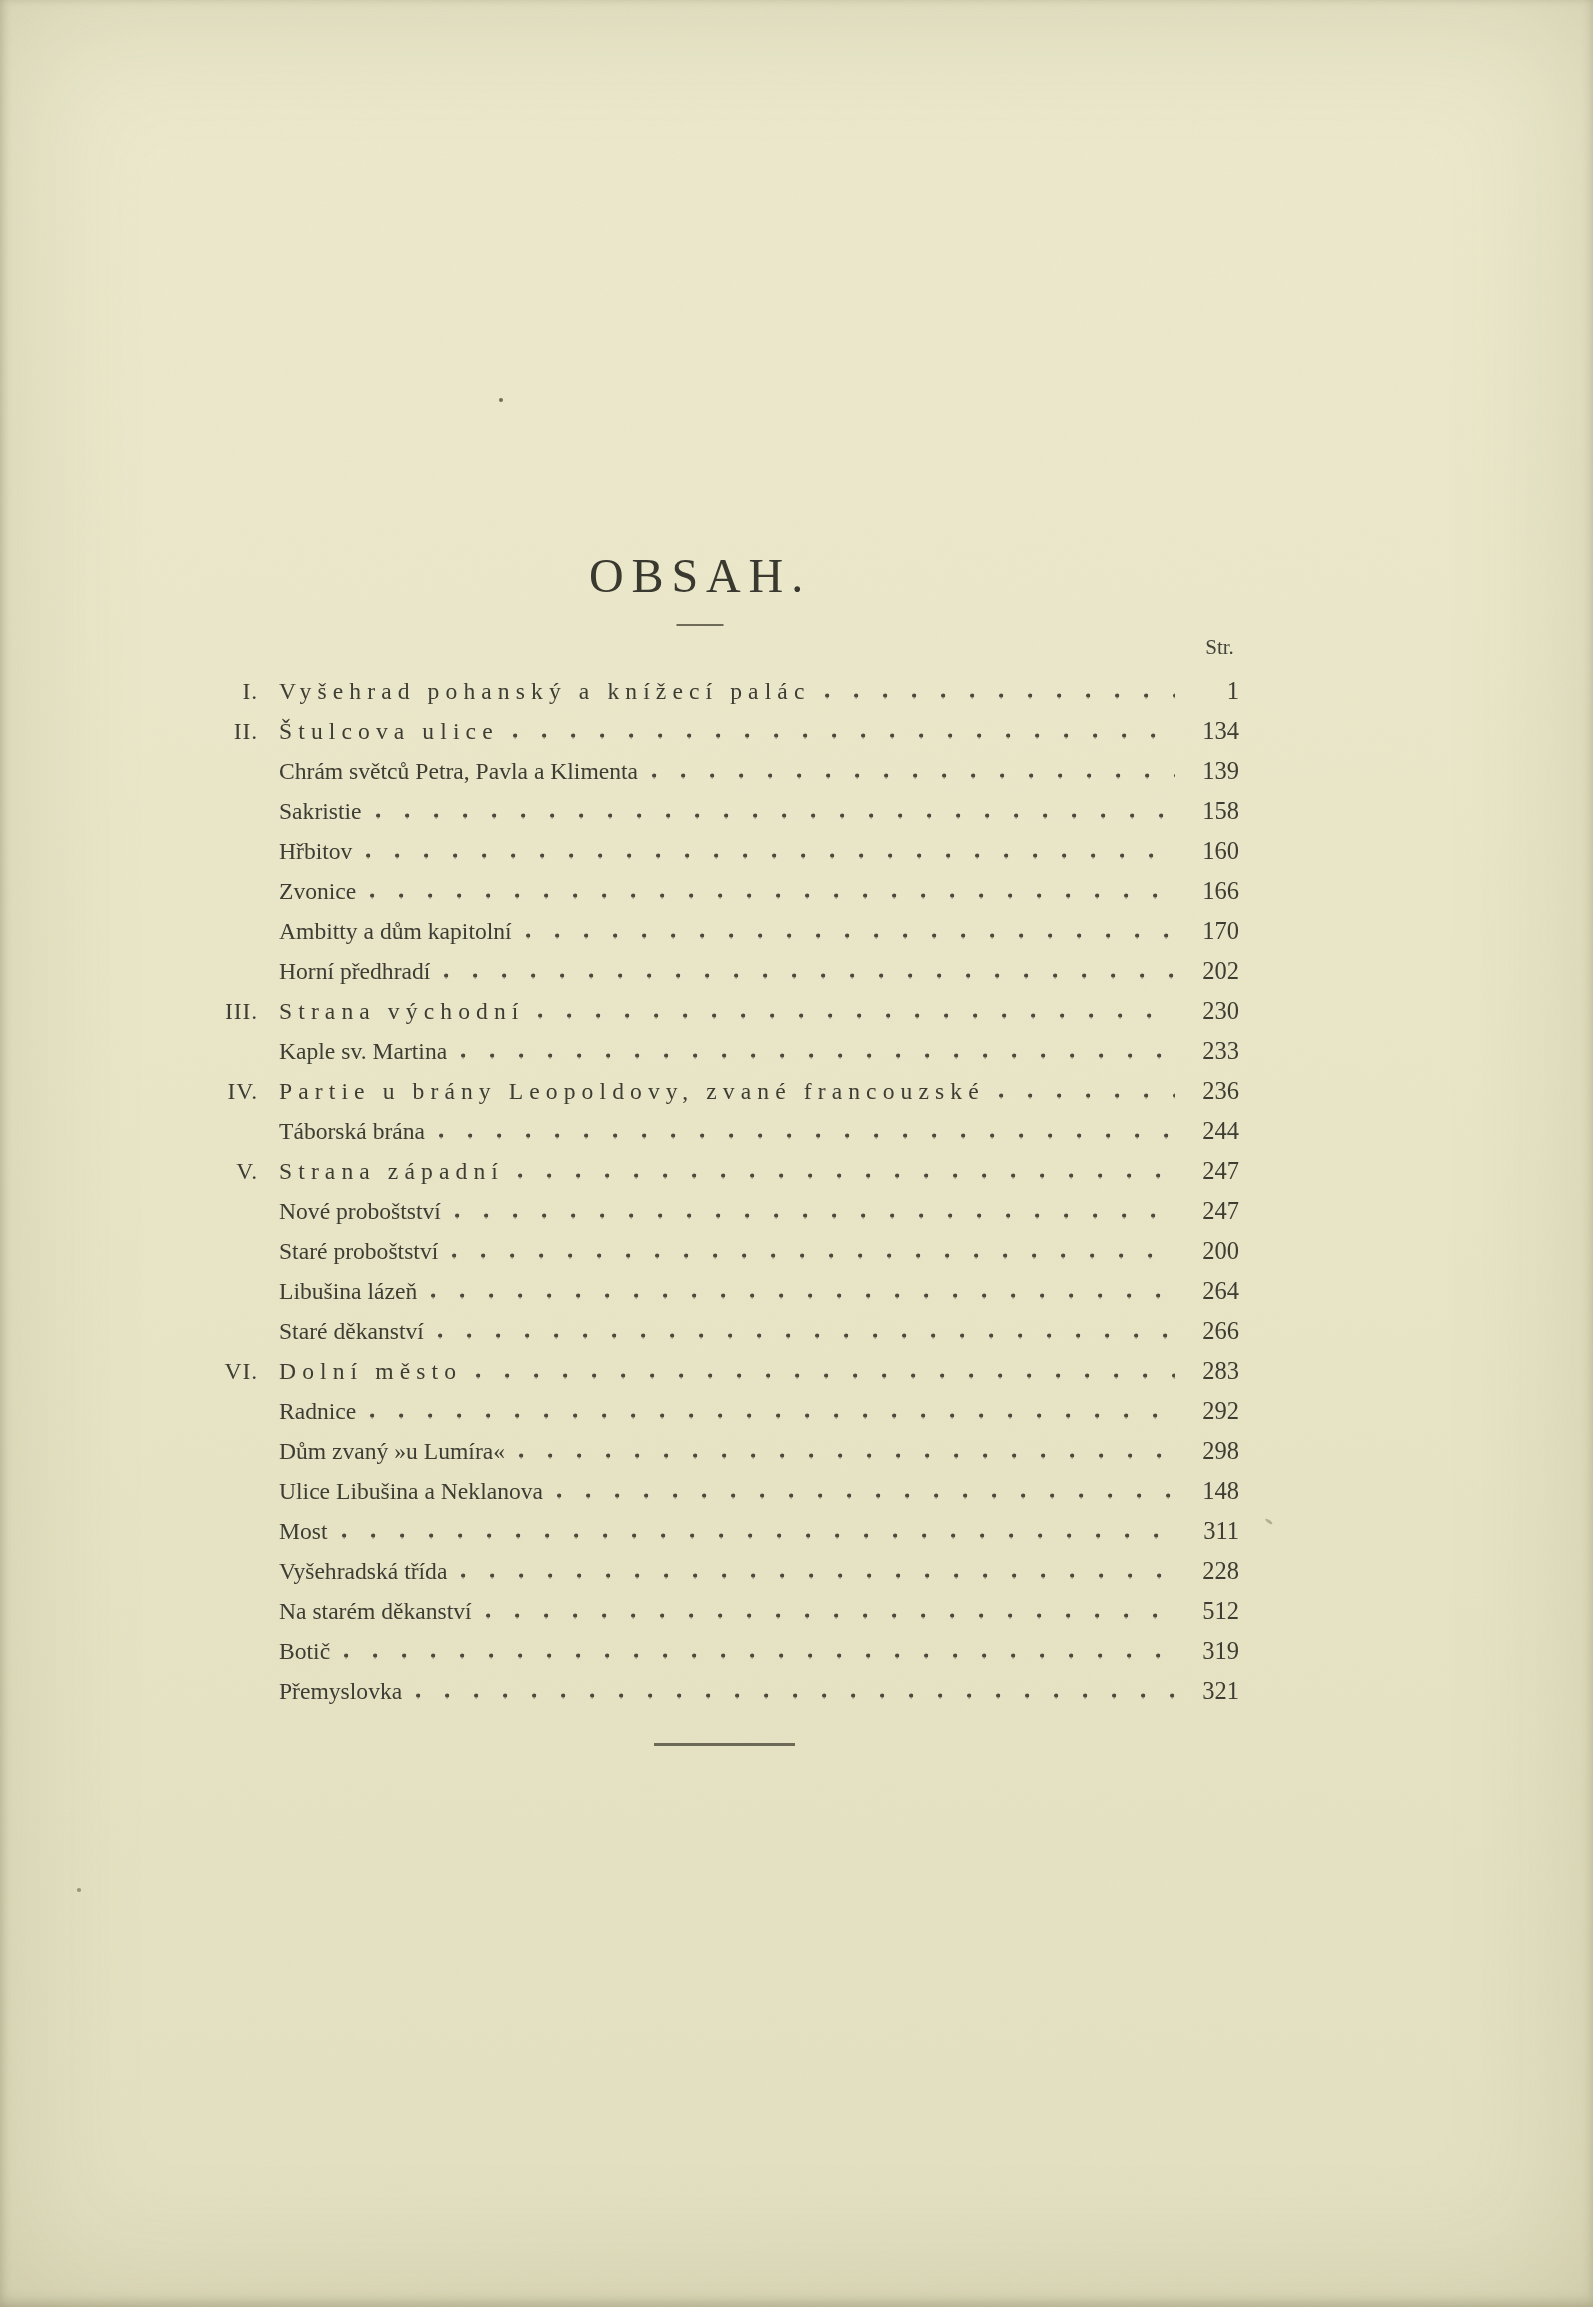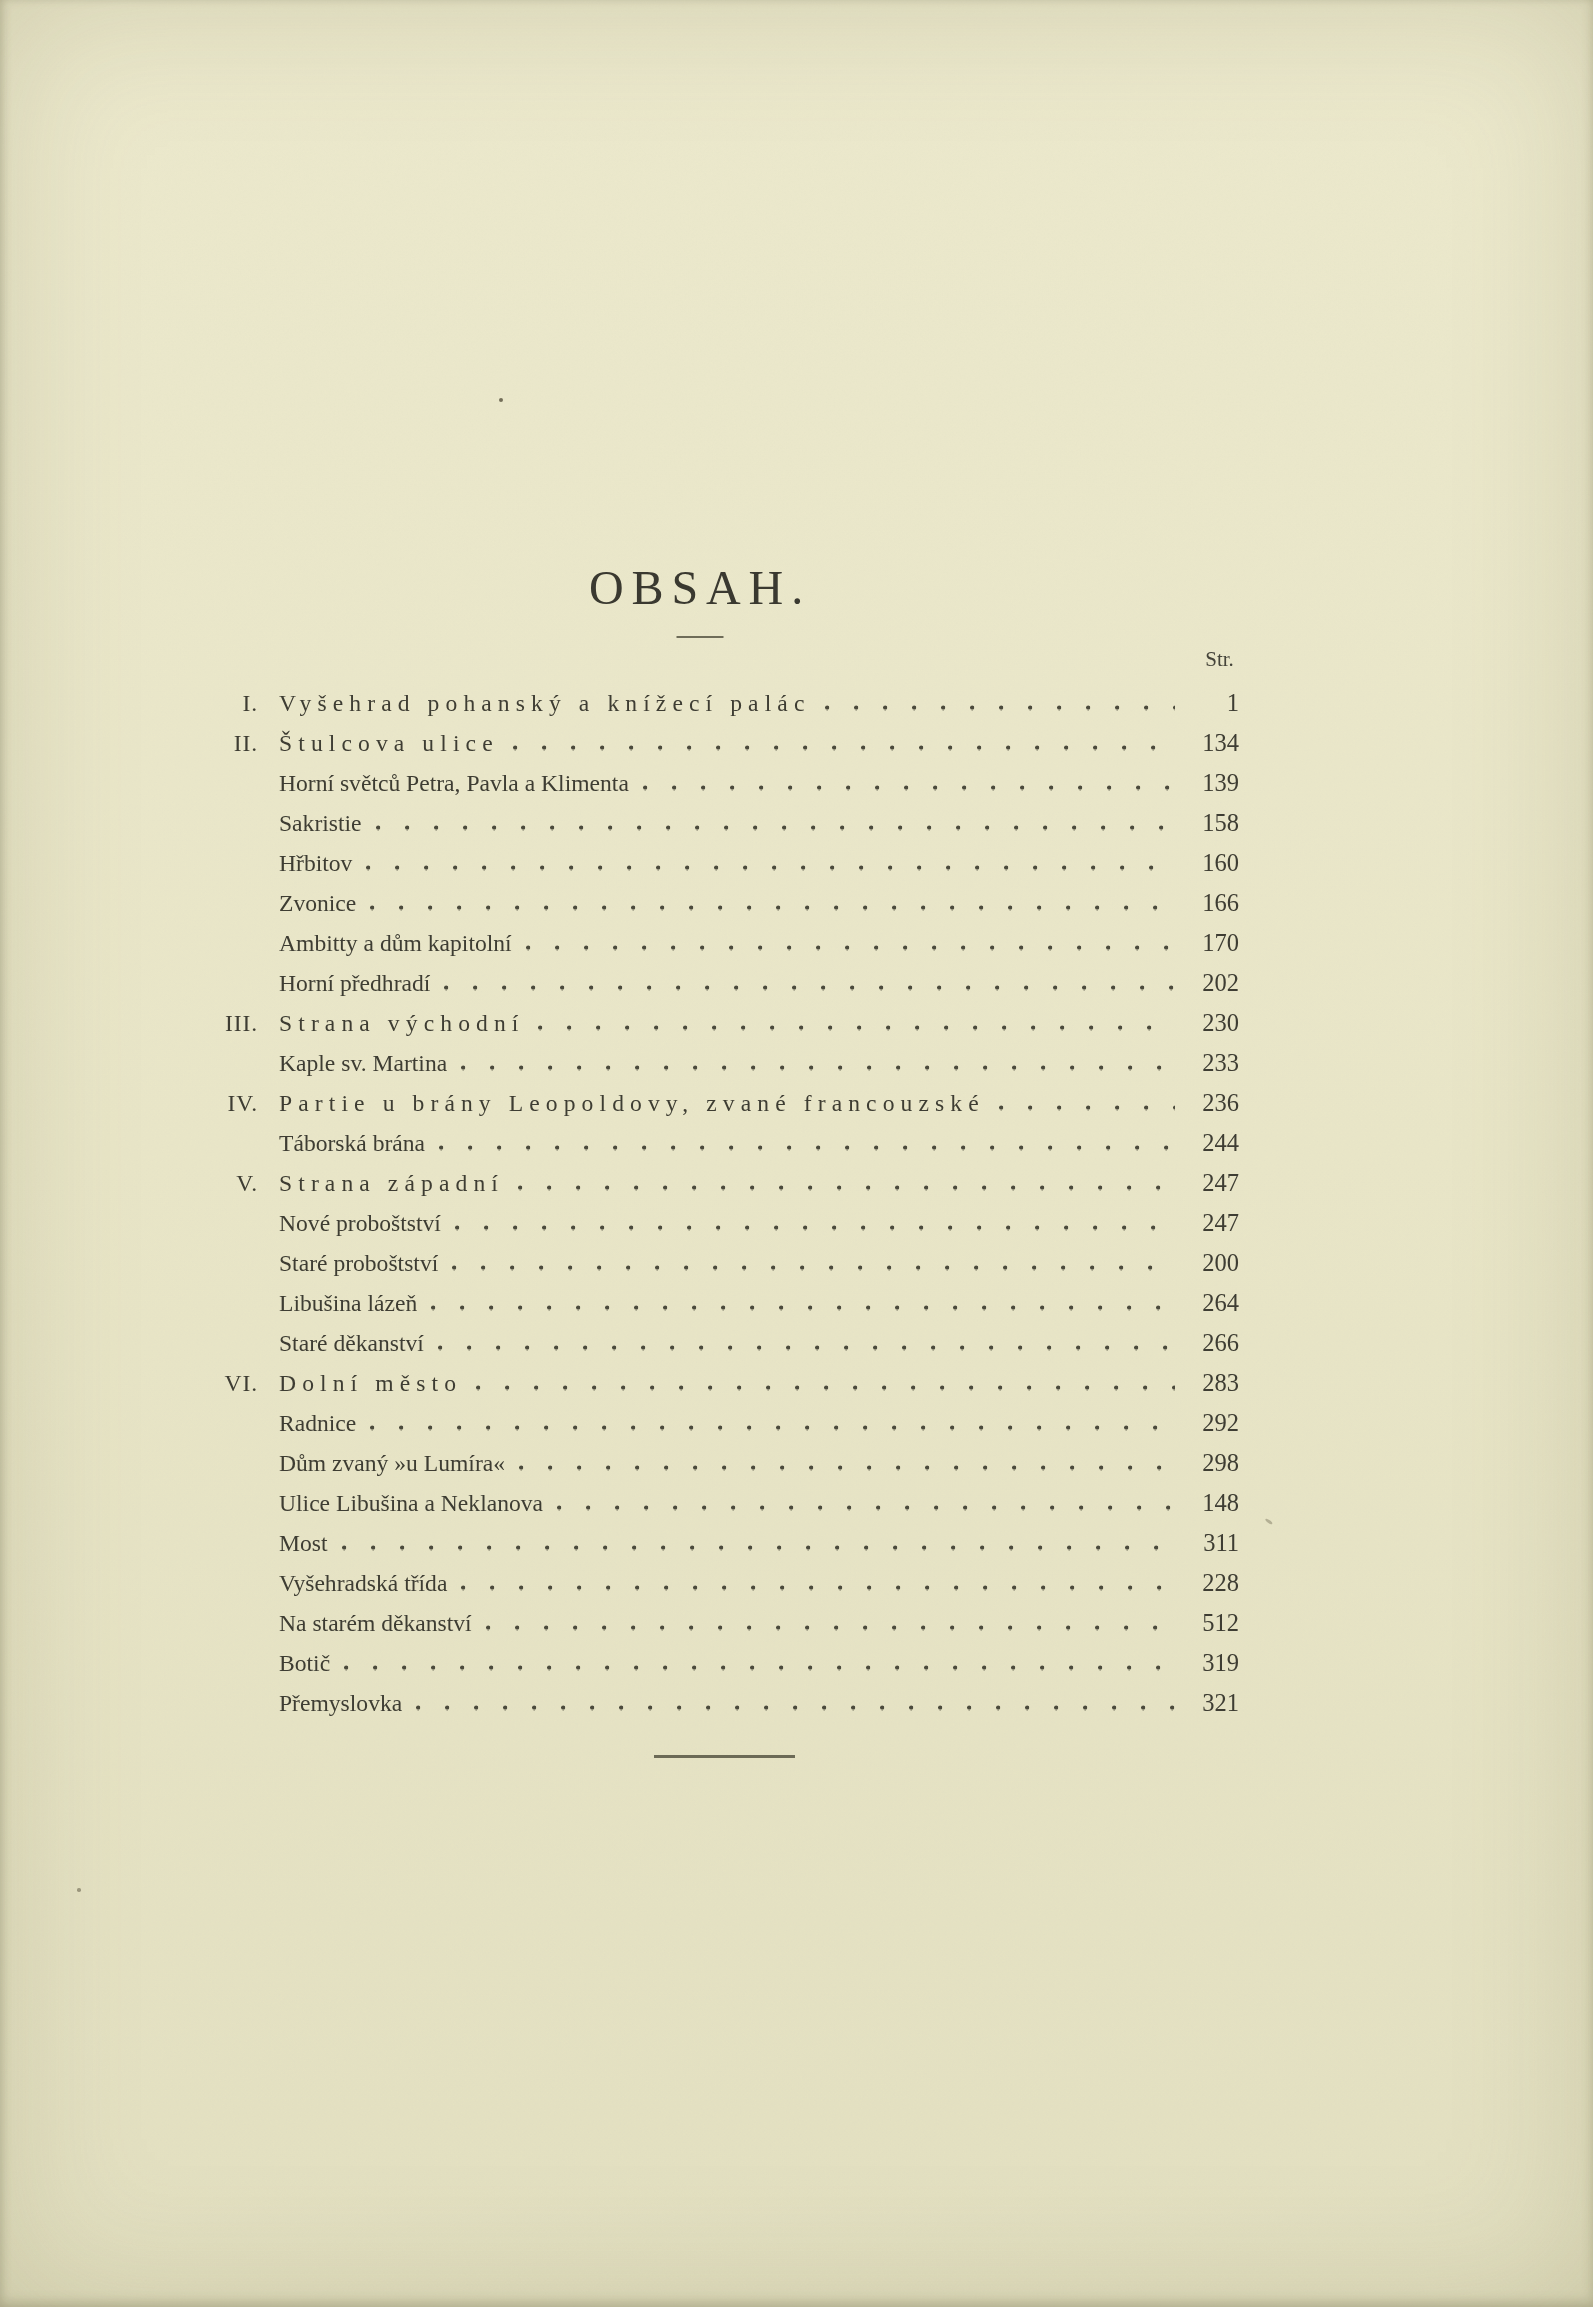--- a/index.html
+++ b/index.html
@@ -14,21 +14,21 @@
     width:1593px;height:2307px;
     background:linear-gradient(180deg,#ece9cd 0%,#e9e6c8 50%,#e3e0c1 100%);
     box-shadow:inset 0 0 140px rgba(120,112,70,0.22), inset 0 -5.2px 12.2px rgba(90,88,55,0.25), inset 2.6px 0 7px rgba(200,198,170,0.5);
     overflow:hidden;
   }
   .noise{
     position:absolute;left:0;top:0;width:1593px;height:2307px;
     opacity:.75;pointer-events:none;
   }
   .content{
-    position:absolute;left:210px;top:564px;width:1029px;
+    position:absolute;left:210px;top:552px;width:1029px;
     color:#3e3d33;
   }
   .title{
     font-size:48px;line-height:1;font-weight:normal;margin:0;
     text-align:center;letter-spacing:7.9px;color:#3a3930;
     transform:translateX(-24.5px);
   }
   .title-rule{
     width:47px;height:2.6px;background:#6e6c58;
     margin:23.6px auto 0;transform:translateX(-24.5px);
@@ -91,21 +91,21 @@
           <span class="pg">1</span>
         </div>
         <div class="row main">
           <span class="num">II.</span>
           <span class="lbl">Štulcova ulice</span>
           <span class="leader"></span>
           <span class="pg">134</span>
         </div>
         <div class="row">
           <span class="num"></span>
-          <span class="lbl">Horní světců Petra, Pavla a Klimenta</span>
+          <span class="lbl">Chrám světců Petra, Pavla a Klimenta</span>
           <span class="leader"></span>
           <span class="pg">139</span>
         </div>
         <div class="row">
           <span class="num"></span>
           <span class="lbl">Sakristie</span>
           <span class="leader"></span>
           <span class="pg">158</span>
         </div>
         <div class="row">

